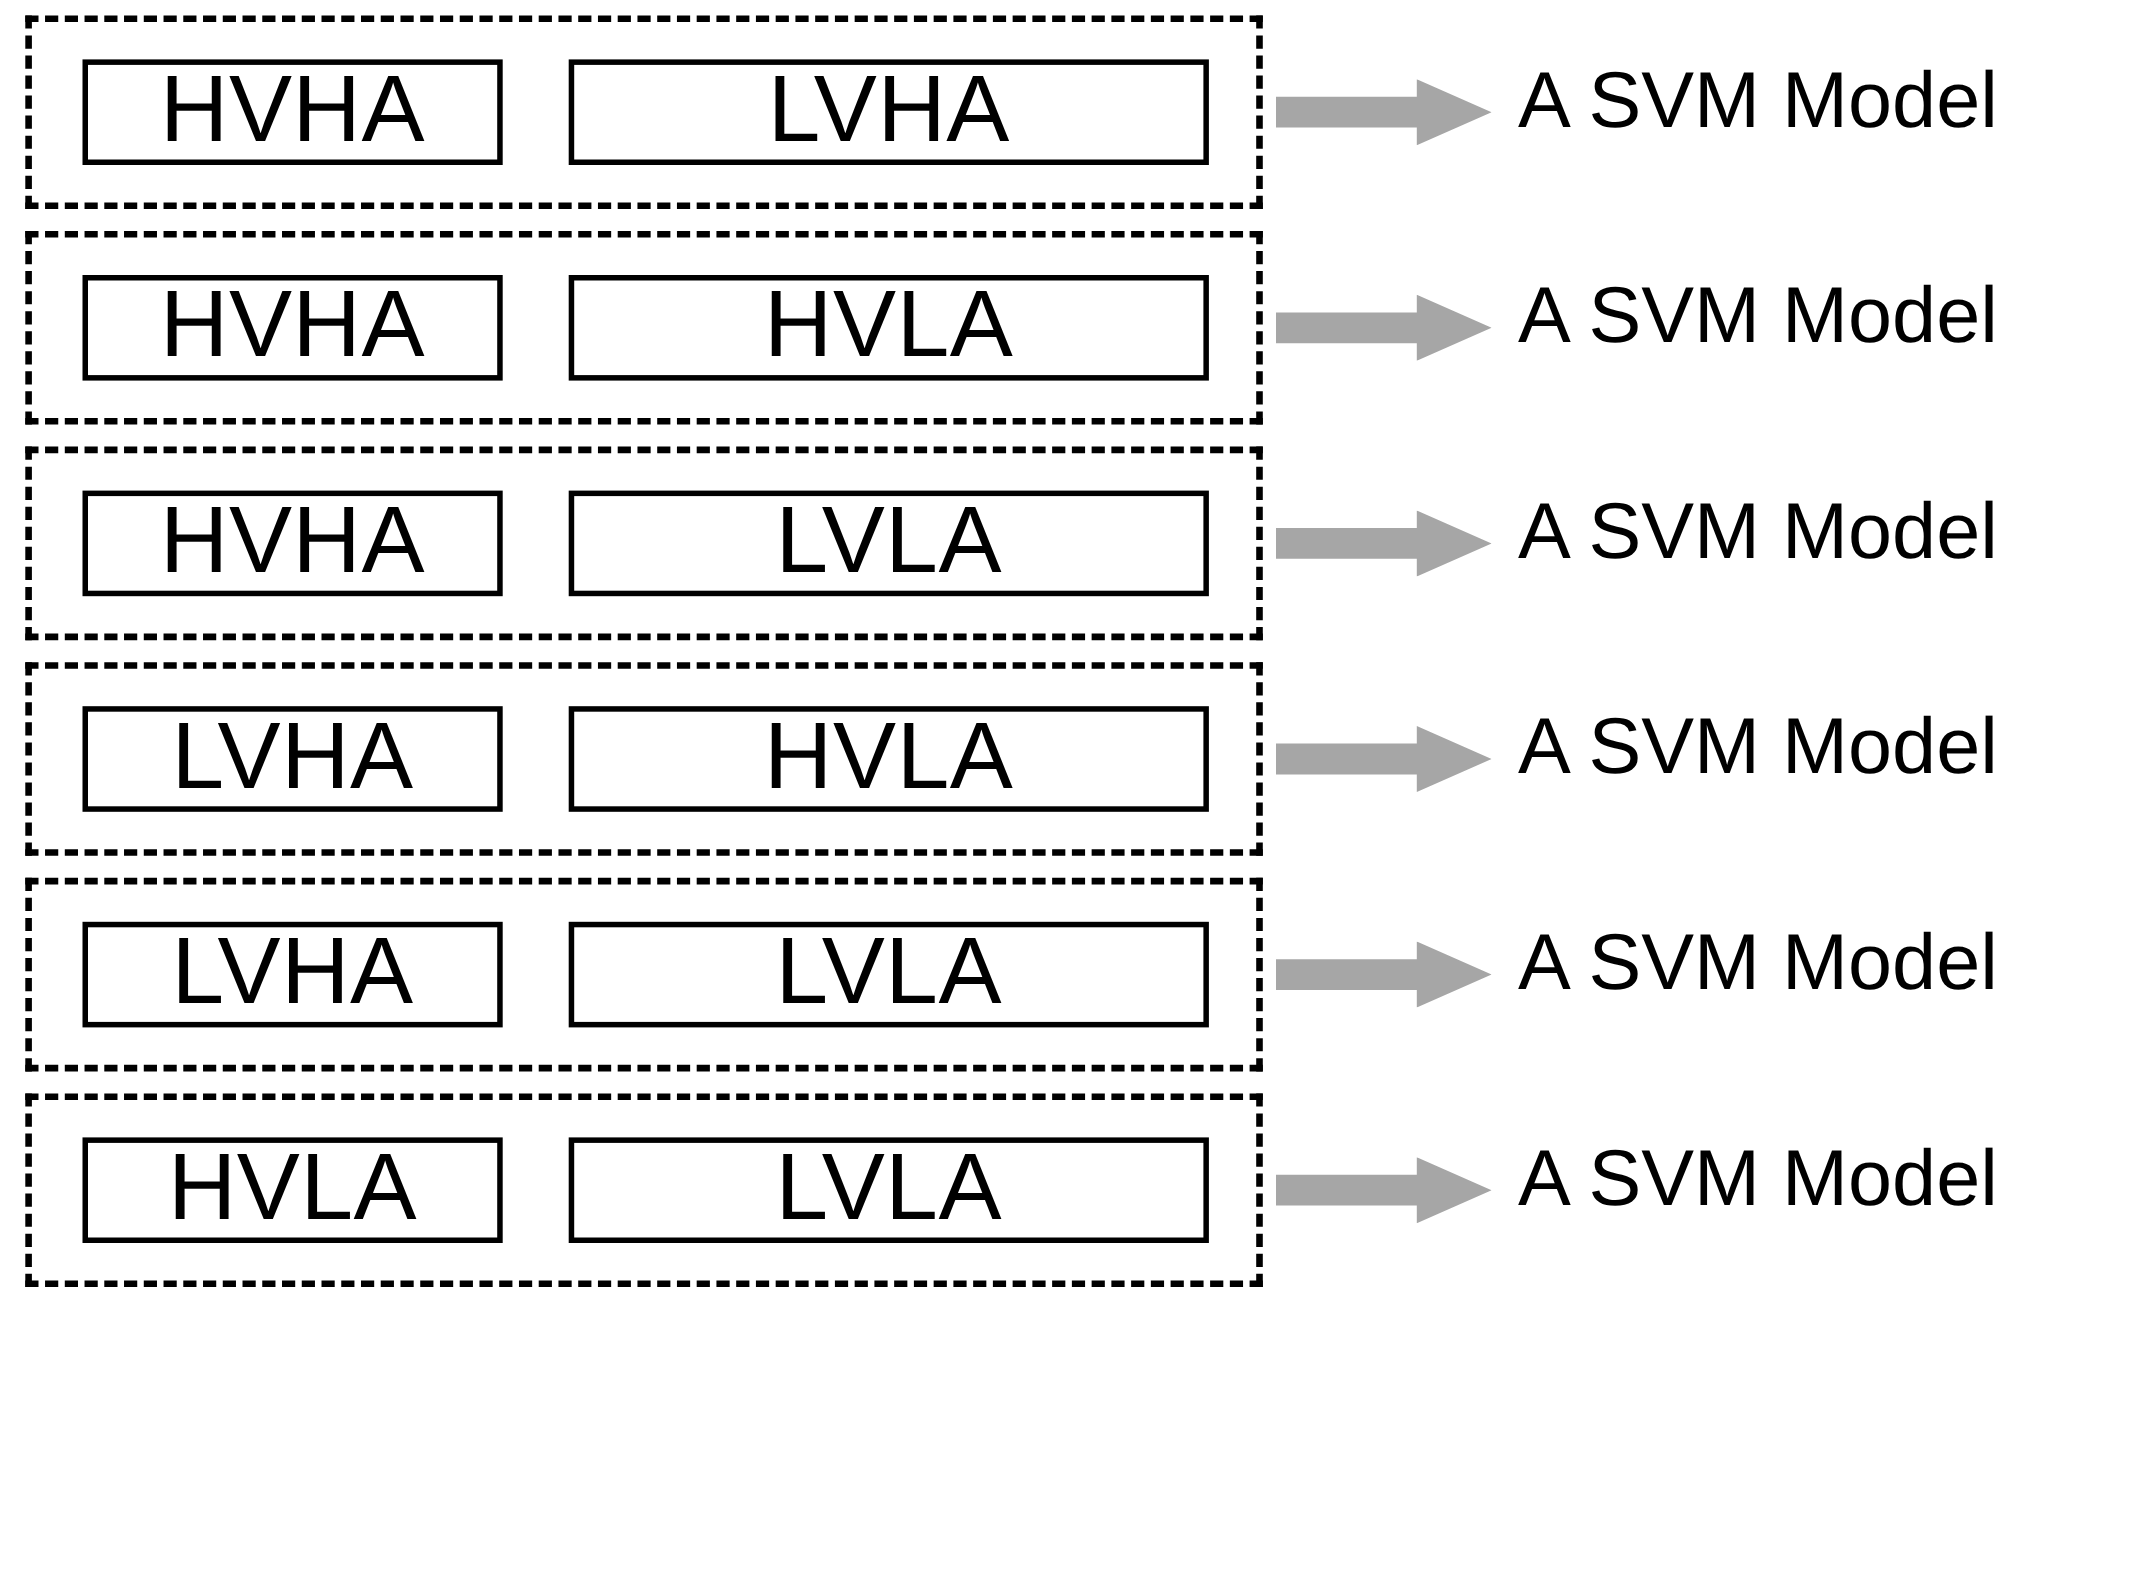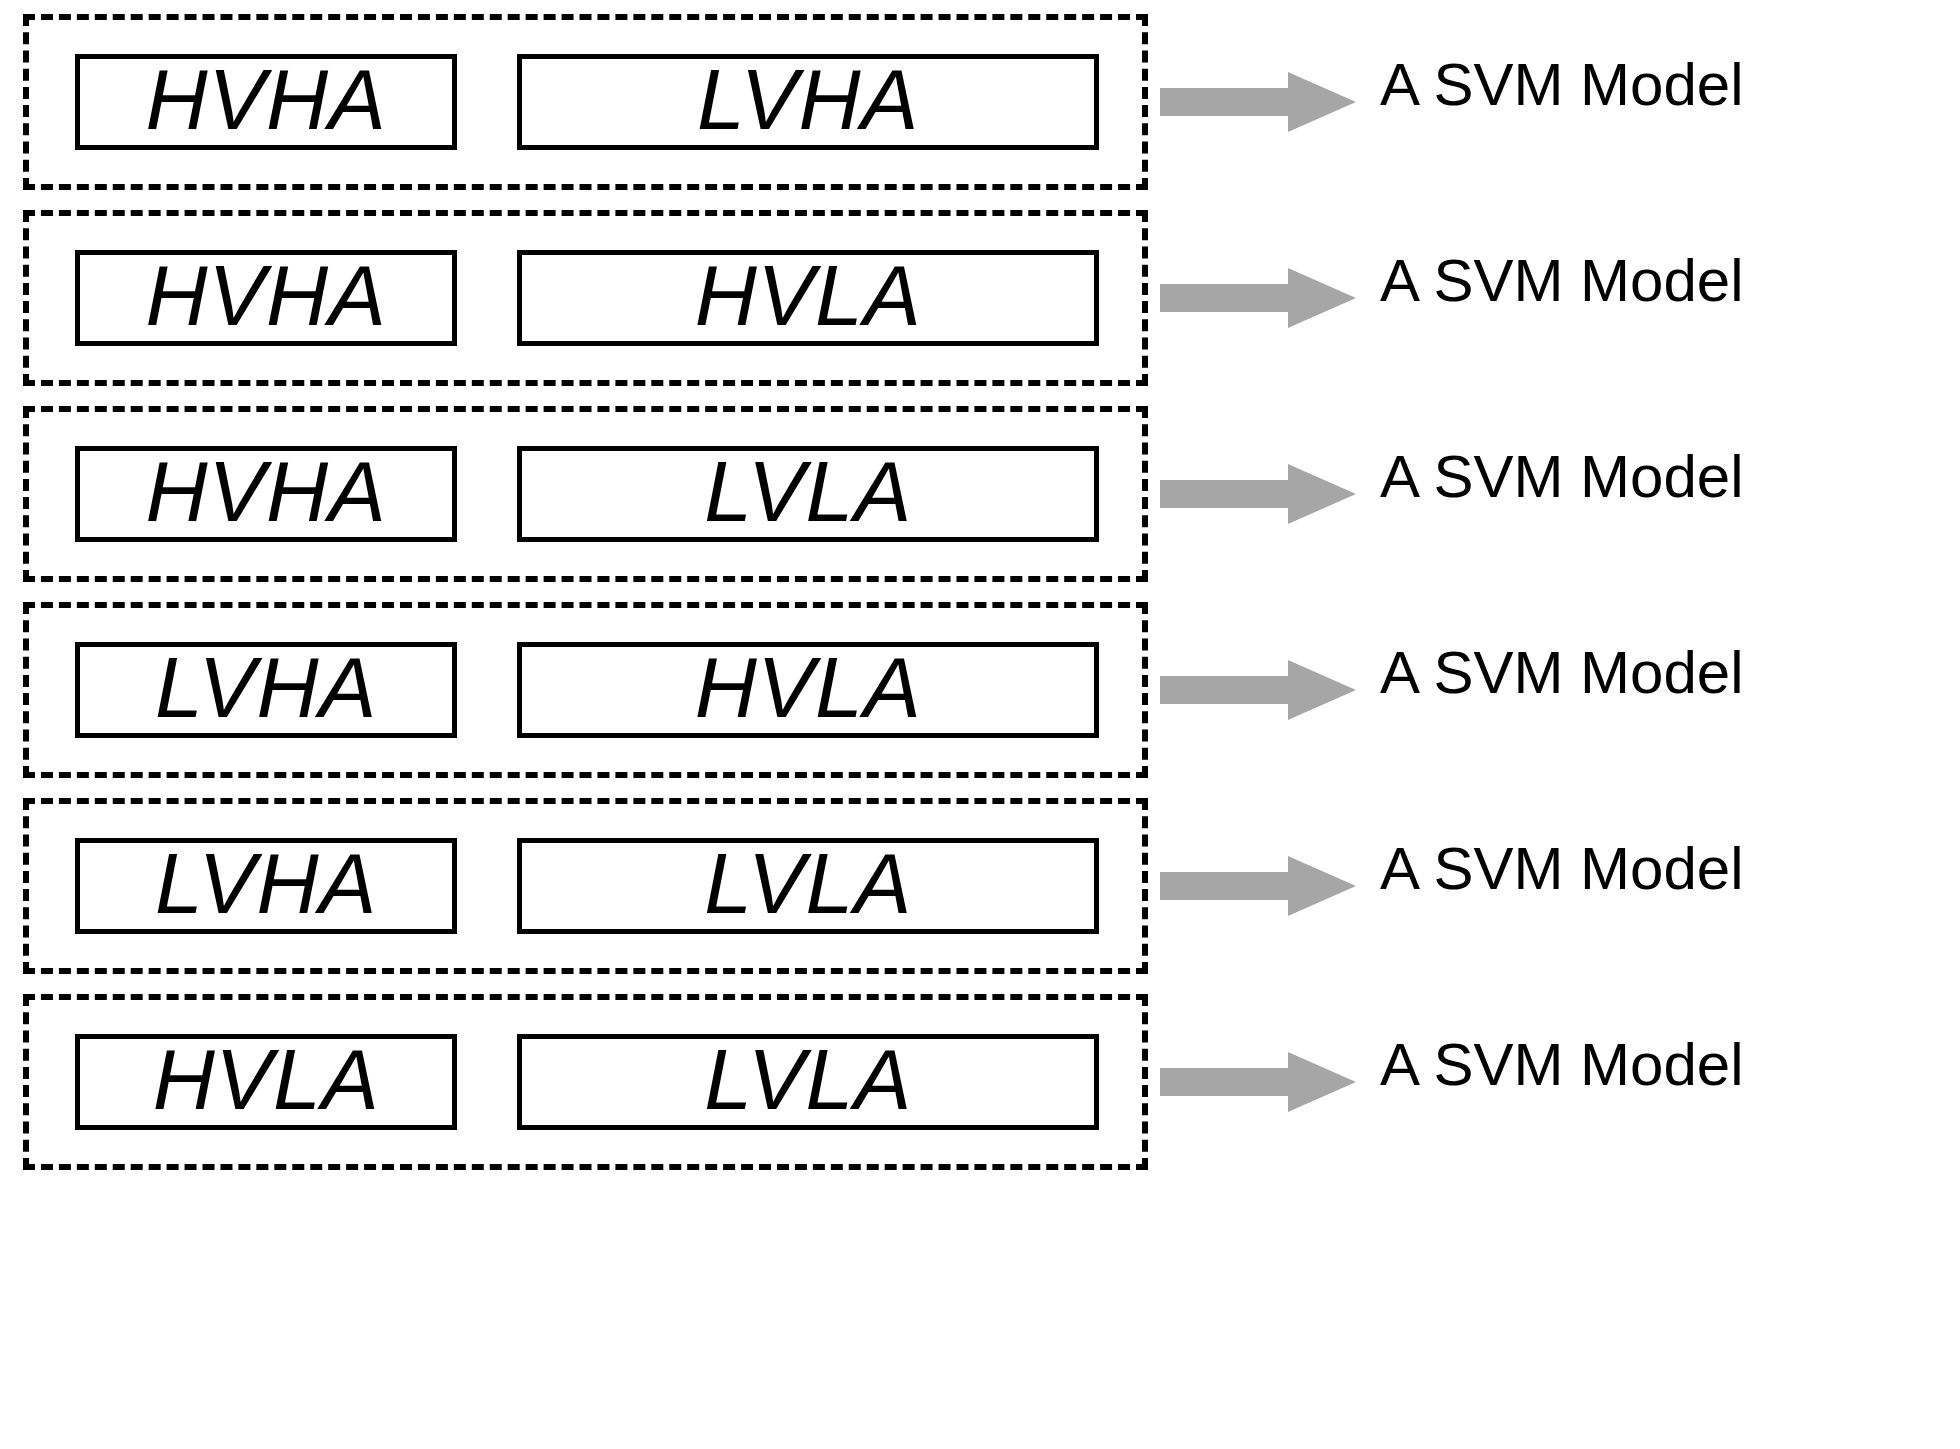--- a/index.html
+++ b/index.html
@@ -17,21 +17,20 @@
     background: #ffffff;
     overflow: hidden;
   }
   .pair-row {
     position: absolute;
     left: 23px;
     width: 1125px;
     height: 176px;
     box-sizing: border-box;
     border: 6px dashed #000000;
-    font-style: italic;
   }
   .pair-inner {
     position: relative;
     width: 100%;
     height: 100%;
   }
   .feature-box {
     position: absolute;
     top: 50%;
     transform: translateY(-50%);
@@ -54,21 +53,21 @@
     padding-bottom: 6px;
   }
   .arrow {
     position: absolute;
     width: 196px;
     height: 60px;
   }
   .arrow svg { display: block; width: 100%; height: 100%; }
   .model-label {
     position: absolute;
-    font-size: 60px;
+    font-size: 72px;
     line-height: 1;
     color: #000000;
     white-space: nowrap;
   }
 </style>
 </head>
 <body>
 
 <div id="canvas">
 

